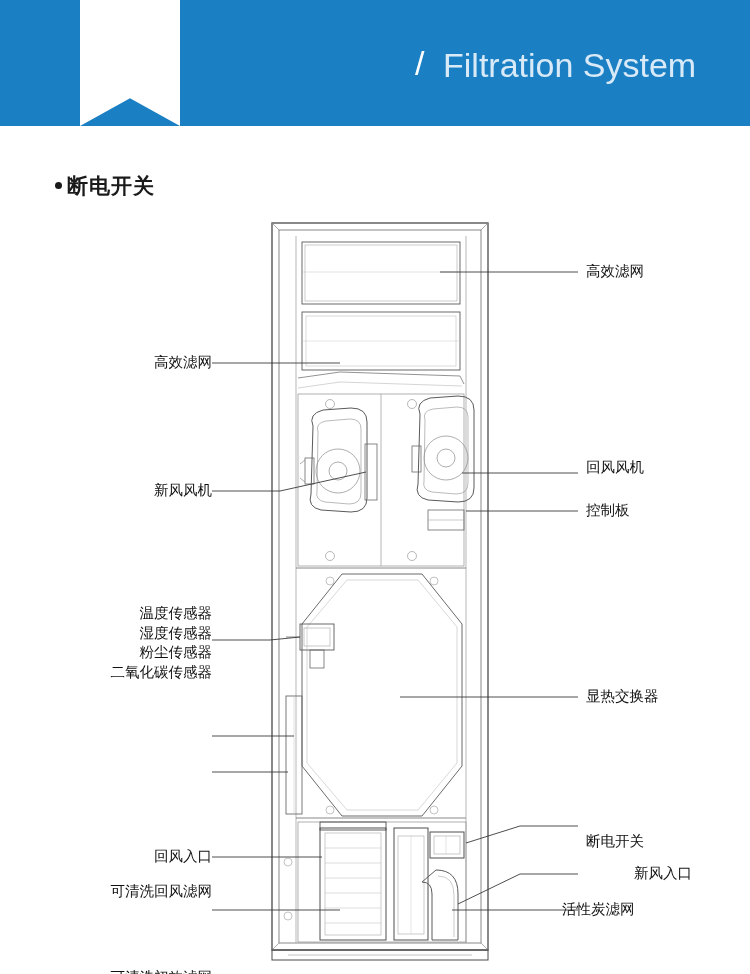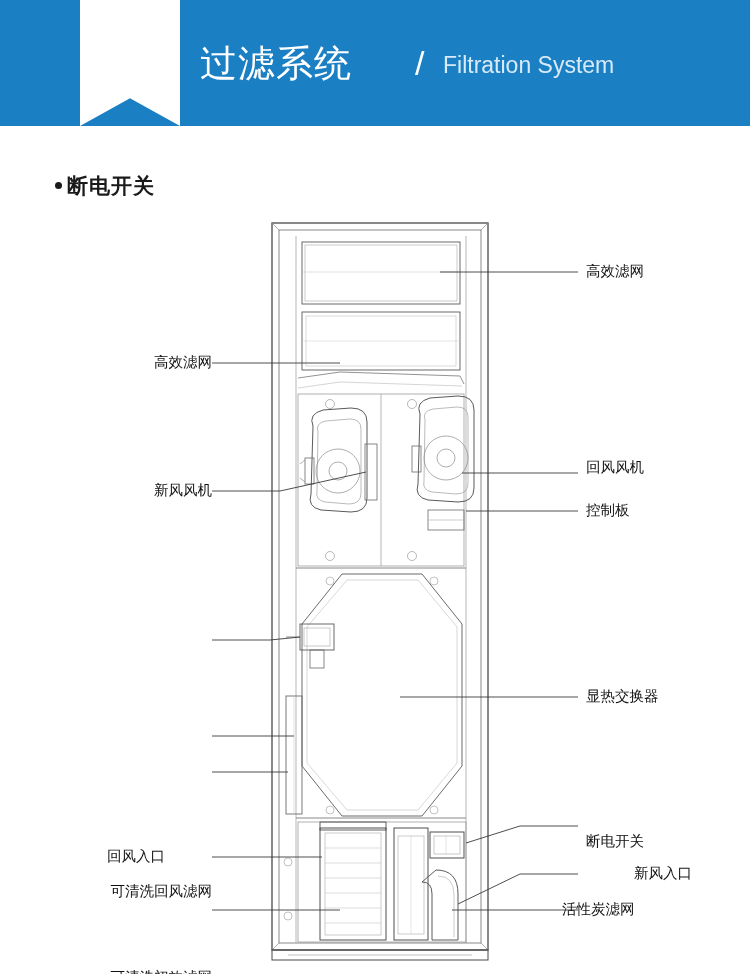--- a/index.html
+++ b/index.html
@@ -65,21 +65,21 @@
     left: 415px;
     top: 40px;
     font-size: 34px;
     color: #ffffff;
     line-height: 46px;
   }
   .banner-title-en {
     position: absolute;
     left: 443px;
     top: 46px;
-    font-size: 23px;
+    font-size: 34px;
     color: #d8eaf7;
     line-height: 38px;
     letter-spacing: 0px;
   }
 
   
   .section-label {
     position: absolute;
     left: 55px;
     top: 172px;
@@ -125,21 +125,20 @@
   .callout.left  { text-align: right; }
   .callout.multi { line-height: 19.5px; }
 </style>
 </head>
 <body>
 
 <div class="banner">
   <div class="banner-inner">
     <div class="ribbon"></div>
     <div class="banner-number">04</div>
-    <div class="banner-title-cn">过滤系统</div>
     <div class="banner-sep">/</div>
     <div class="banner-title-en">Filtration System</div>
   </div>
 </div>
 
 <div class="section-label">
   <span class="section-bullet"></span><span>断电开关</span>
 </div>
 
 <div class="stage">
@@ -264,18 +263,24 @@
   <div class="callout right" style="left:586px; top:136px;">高效滤网</div>
   <div class="callout right" style="left:586px; top:332px;">回风风机</div>
   <div class="callout right" style="left:586px; top:375px;">控制板</div>
   <div class="callout right" style="left:586px; top:561px;">显热交换器</div>
   <div class="callout right" style="left:586px; top:690px;margin-top:16px;">断电开关</div>
   <div class="callout right" style="left:586px; top:738px;margin-left:48px;">新风入口</div>
   <div class="callout right" style="left:562px; top:774px;text-align:right;">活性炭滤网</div>
 
   <div class="callout left" style="left:60px; top:227px; width:152px;">高效滤网</div>
   <div class="callout left" style="left:60px; top:355px; width:152px;">新风风机</div>
-  <div class="callout left" style="left:60px; top:721px; width:152px;text-align:center;">回风入口</div>
+  <div class="callout left" style="left:60px; top:721px; width:152px;">回风入口</div>
   <div class="callout left" style="left:40px; top:757px; width:172px;font-family:Liberation Mono, monospace;">可清洗回风滤网</div>
   <div class="callout left" style="left:40px; top:842px; width:172px;">可清洗初效滤网</div>
 
+  <div class="callout left multi" style="left:40px; top:478px; width:172px;">
+    <div>温度传感器</div>
+    <div>湿度传感器</div>
+    <div>粉尘传感器</div>
+    <div>二氧化碳传感器</div>
+  </div>
 
 </div>
 
 </body></html>

